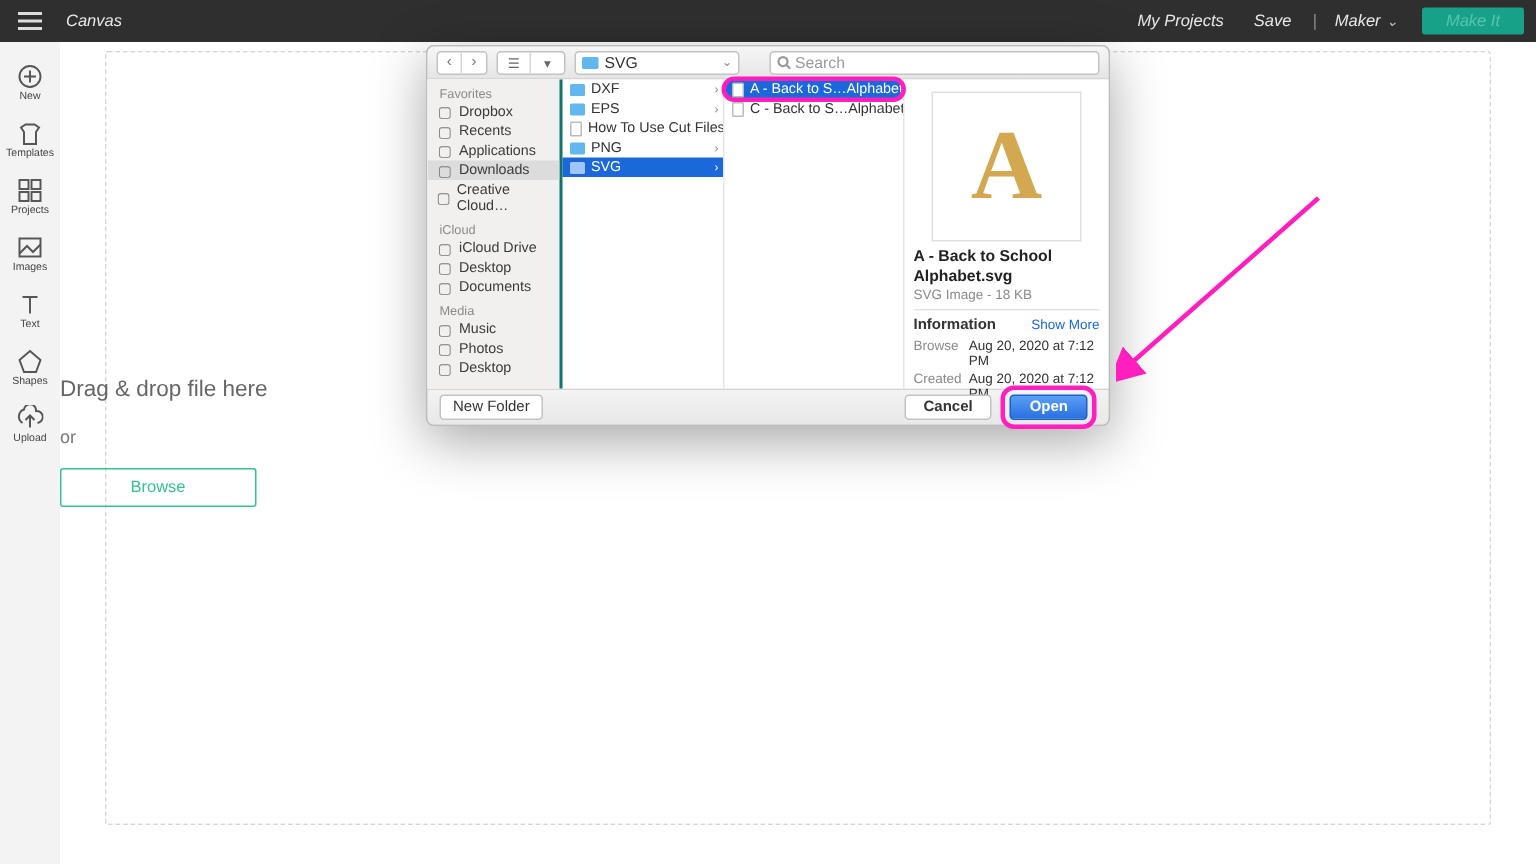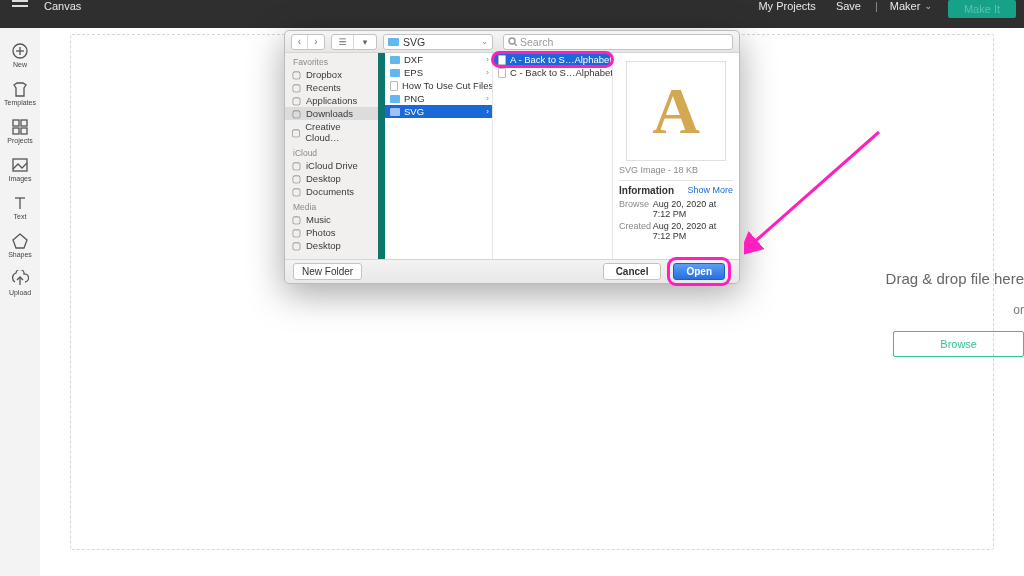--- a/index.html
+++ b/index.html
@@ -1,19 +1,19 @@
 <!DOCTYPE html>
 <html><head>
 <meta charset="utf-8">
 <style>
 * { margin: 0; padding: 0; box-sizing: border-box; font-family: -apple-system, BlinkMacSystemFont, "Segoe UI", sans-serif; }
 body { width: 1024px; height: 576px; overflow: hidden; background: #fff; position: relative; }
 
 
-.appbar { height: 28px; background: #2f2f2f; display: flex; align-items: flex-start; color: #e8e8e8; font-size: 11px; }
+.appbar { height: 28px; background: #2f2f2f; display: flex; align-items: center; color: #e8e8e8; font-size: 11px; font-style: italic; }
 .appbar .ham { width: 40px; display:flex; justify-content:center; align-items:center; cursor:pointer; }
 .appbar .ham span{ width:16px;height:2px;background:#ddd;position:relative;display:block;}
 .appbar .ham span::before,.appbar .ham span::after{content:"";position:absolute;width:16px;height:2px;background:#ddd;left:0;}
 .appbar .ham span::before{top:-5px;} .appbar .ham span::after{top:5px;}
 .appbar .title { padding-left:4px; }
 .appbar .spacer { flex:1; }
 .appbar .link { padding: 0 10px; cursor:pointer; }
 .appbar .sep { opacity:.5; padding:0 4px; }
 .appbar .machine { display:flex; align-items:center; padding:0 8px; cursor:pointer; }
 .appbar .chev { margin-left:4px; font-size:9px; opacity:.8; }
@@ -21,42 +21,42 @@
 
 
 .rail { position:absolute; left:0; top:28px; bottom:0; width:40px; background:#f3f3f3; display:flex; flex-direction:column; align-items:center; padding-top:10px; }
 .rail .tool { width:40px; height:34px; display:flex; flex-direction:column; align-items:center; justify-content:center; margin-bottom:4px; cursor:pointer; }
 .rail .tool svg { width:18px; height:18px; stroke:#555; fill:none; stroke-width:1.3; }
 .rail .tool .lbl { font-size:7px; color:#444; margin-top:1px; }
 
 
 .canvas { position:absolute; left:40px; right:0; top:28px; bottom:0; background:#fff; }
 .dash { position:absolute; left:30px; right:30px; top:6px; bottom:26px; border:1.5px dashed #d6d6d6; border-radius:2px; }
-.drop { position:absolute; left:0; right:0; top:242px; text-align:right; color:#666; font-size:15px; }
+.drop { position:absolute; left:0; right:0; top:223px; text-align:left; color:#666; font-size:15px; }
 .drop .or { margin-top:16px; font-size:12px; color:#777; }
 .drop .browse { display:inline-block; margin-top:14px; border:1px solid #34c294; color:#34c294; padding:6px 46px; border-radius:2px; font-size:11px; cursor:pointer; }
 .drop .types { margin-top:20px; font-size:9.5px; color:#666; }
 
 
 .fd { position:absolute; left:284px; top:30px; width:456px; background:#ececec; border:1px solid #bcbcbc; border-radius:5px; box-shadow:0 10px 36px rgba(0,0,0,.35); font-size:10.5px; color:#333; }
 .fd .tb { height:22px; display:flex; align-items:center; padding:0 6px; border-bottom:1px solid #d5d5d5; background:linear-gradient(#f6f6f6,#e5e5e5); border-radius:5px 5px 0 0; }
 .fd .navbtn { display:flex; border:1px solid #c3c3c3; border-radius:3px; background:#fff; height:16px; }
 .fd .navbtn div{ width:16px; display:flex;align-items:center;justify-content:center;color:#777;font-size:10px; }
 .fd .navbtn div:first-child{border-right:1px solid #d7d7d7;}
 .fd .viewgrp { margin-left:6px; display:flex; border:1px solid #c3c3c3; border-radius:3px; background:#fff; height:16px; }
 .fd .viewgrp div{ width:22px; display:flex;align-items:center;justify-content:center;color:#666;font-size:9px;}
 .fd .viewgrp div:first-child{border-right:1px solid #d7d7d7;}
 .fd .path { margin-left:6px; background:#fff; border:1px solid #c3c3c3; border-radius:3px; height:16px; width:110px; display:flex; align-items:center; padding:0 4px; }
 .fd .path .fold { width:11px;height:8px;background:#62b8ee;border-radius:1px;margin-right:4px; }
 .fd .path .ar { margin-left:auto; font-size:8px; color:#888; }
-.fd .search { margin-left:10px; flex:1; background:#fff; border:1px solid #c3c3c3; border-radius:3px; height:16px; display:flex; align-items:center; padding:0 4px; color:#9a9a9a; }
+.fd .search { margin-left:20px; flex:1; background:#fff; border:1px solid #c3c3c3; border-radius:3px; height:16px; display:flex; align-items:center; padding:0 4px; color:#9a9a9a; }
 .fd .search svg{width:9px;height:9px;margin-right:3px;stroke:#9a9a9a;fill:none;stroke-width:1.5;}
 
 .fd .body { display:flex; height:206px; background:#fff; }
-.fd .sb { width:100px; background:#f2f0ee; border-right:7px solid #0f766e; overflow:hidden; }
+.fd .sb { width:90px; background:#f2f0ee; border-right:2px solid #0f766e; overflow:hidden; }
 .fd .sb .hd { font-size:8.5px; color:#8a8a8a; padding:4px 8px 1px; }
 .fd .sb .it { display:flex; align-items:center; padding:1px 6px; font-size:9.5px; color:#3a3a3a; cursor:pointer; }
 .fd .sb .it.sel { background:#dcdcdc; }
 .fd .sb .it .ic { width:11px; height:11px; margin-right:4px; display:flex;align-items:center;justify-content:center;color:#7a7a7a;font-size:10px; }
 .fd .col { width:108px; border-right:1px solid #e6e6e6; }
 .fd .col .row { display:flex; align-items:center; padding:1px 5px; font-size:9.5px; cursor:pointer; position:relative; white-space:nowrap; overflow:hidden; }
 .fd .col .row .fic { width:10px;height:8px;background:#62b8ee;border-radius:1px;margin-right:4px;flex-shrink:0; }
 .fd .col .row .dic { width:8px;height:10px;background:#fff;border:1px solid #bbb;border-radius:1px;margin-right:4px;flex-shrink:0;position:relative; }
 .fd .col .row .ar { position:absolute; right:3px; font-size:8px; color:#888; }
 .fd .col .row.sel { background:#1a68da; color:#fff; }
@@ -283,20 +283,21 @@
         </div>
         <div class="row">
           <span class="dic"></span>
           <span>C - Back to S…Alphabet.svg</span>
         </div>
       </div>
     <div class="prev">
       <div class="thumb">
           <div class="A">A</div>
         </div>
+      <div class="ftitle">A - Back to School Alphabet.svg</div>
       <div class="fmeta">SVG Image - 18 KB</div>
       <div class="info">
         <span class="sm">Show More</span>
         <div class="ih">Information</div>
         <div id="inforows">
             <div class="row2">
               <span class="k">Browse</span>
               <span class="v">Aug 20, 2020 at 7:12 PM</span>
             </div>
             <div class="row2">

